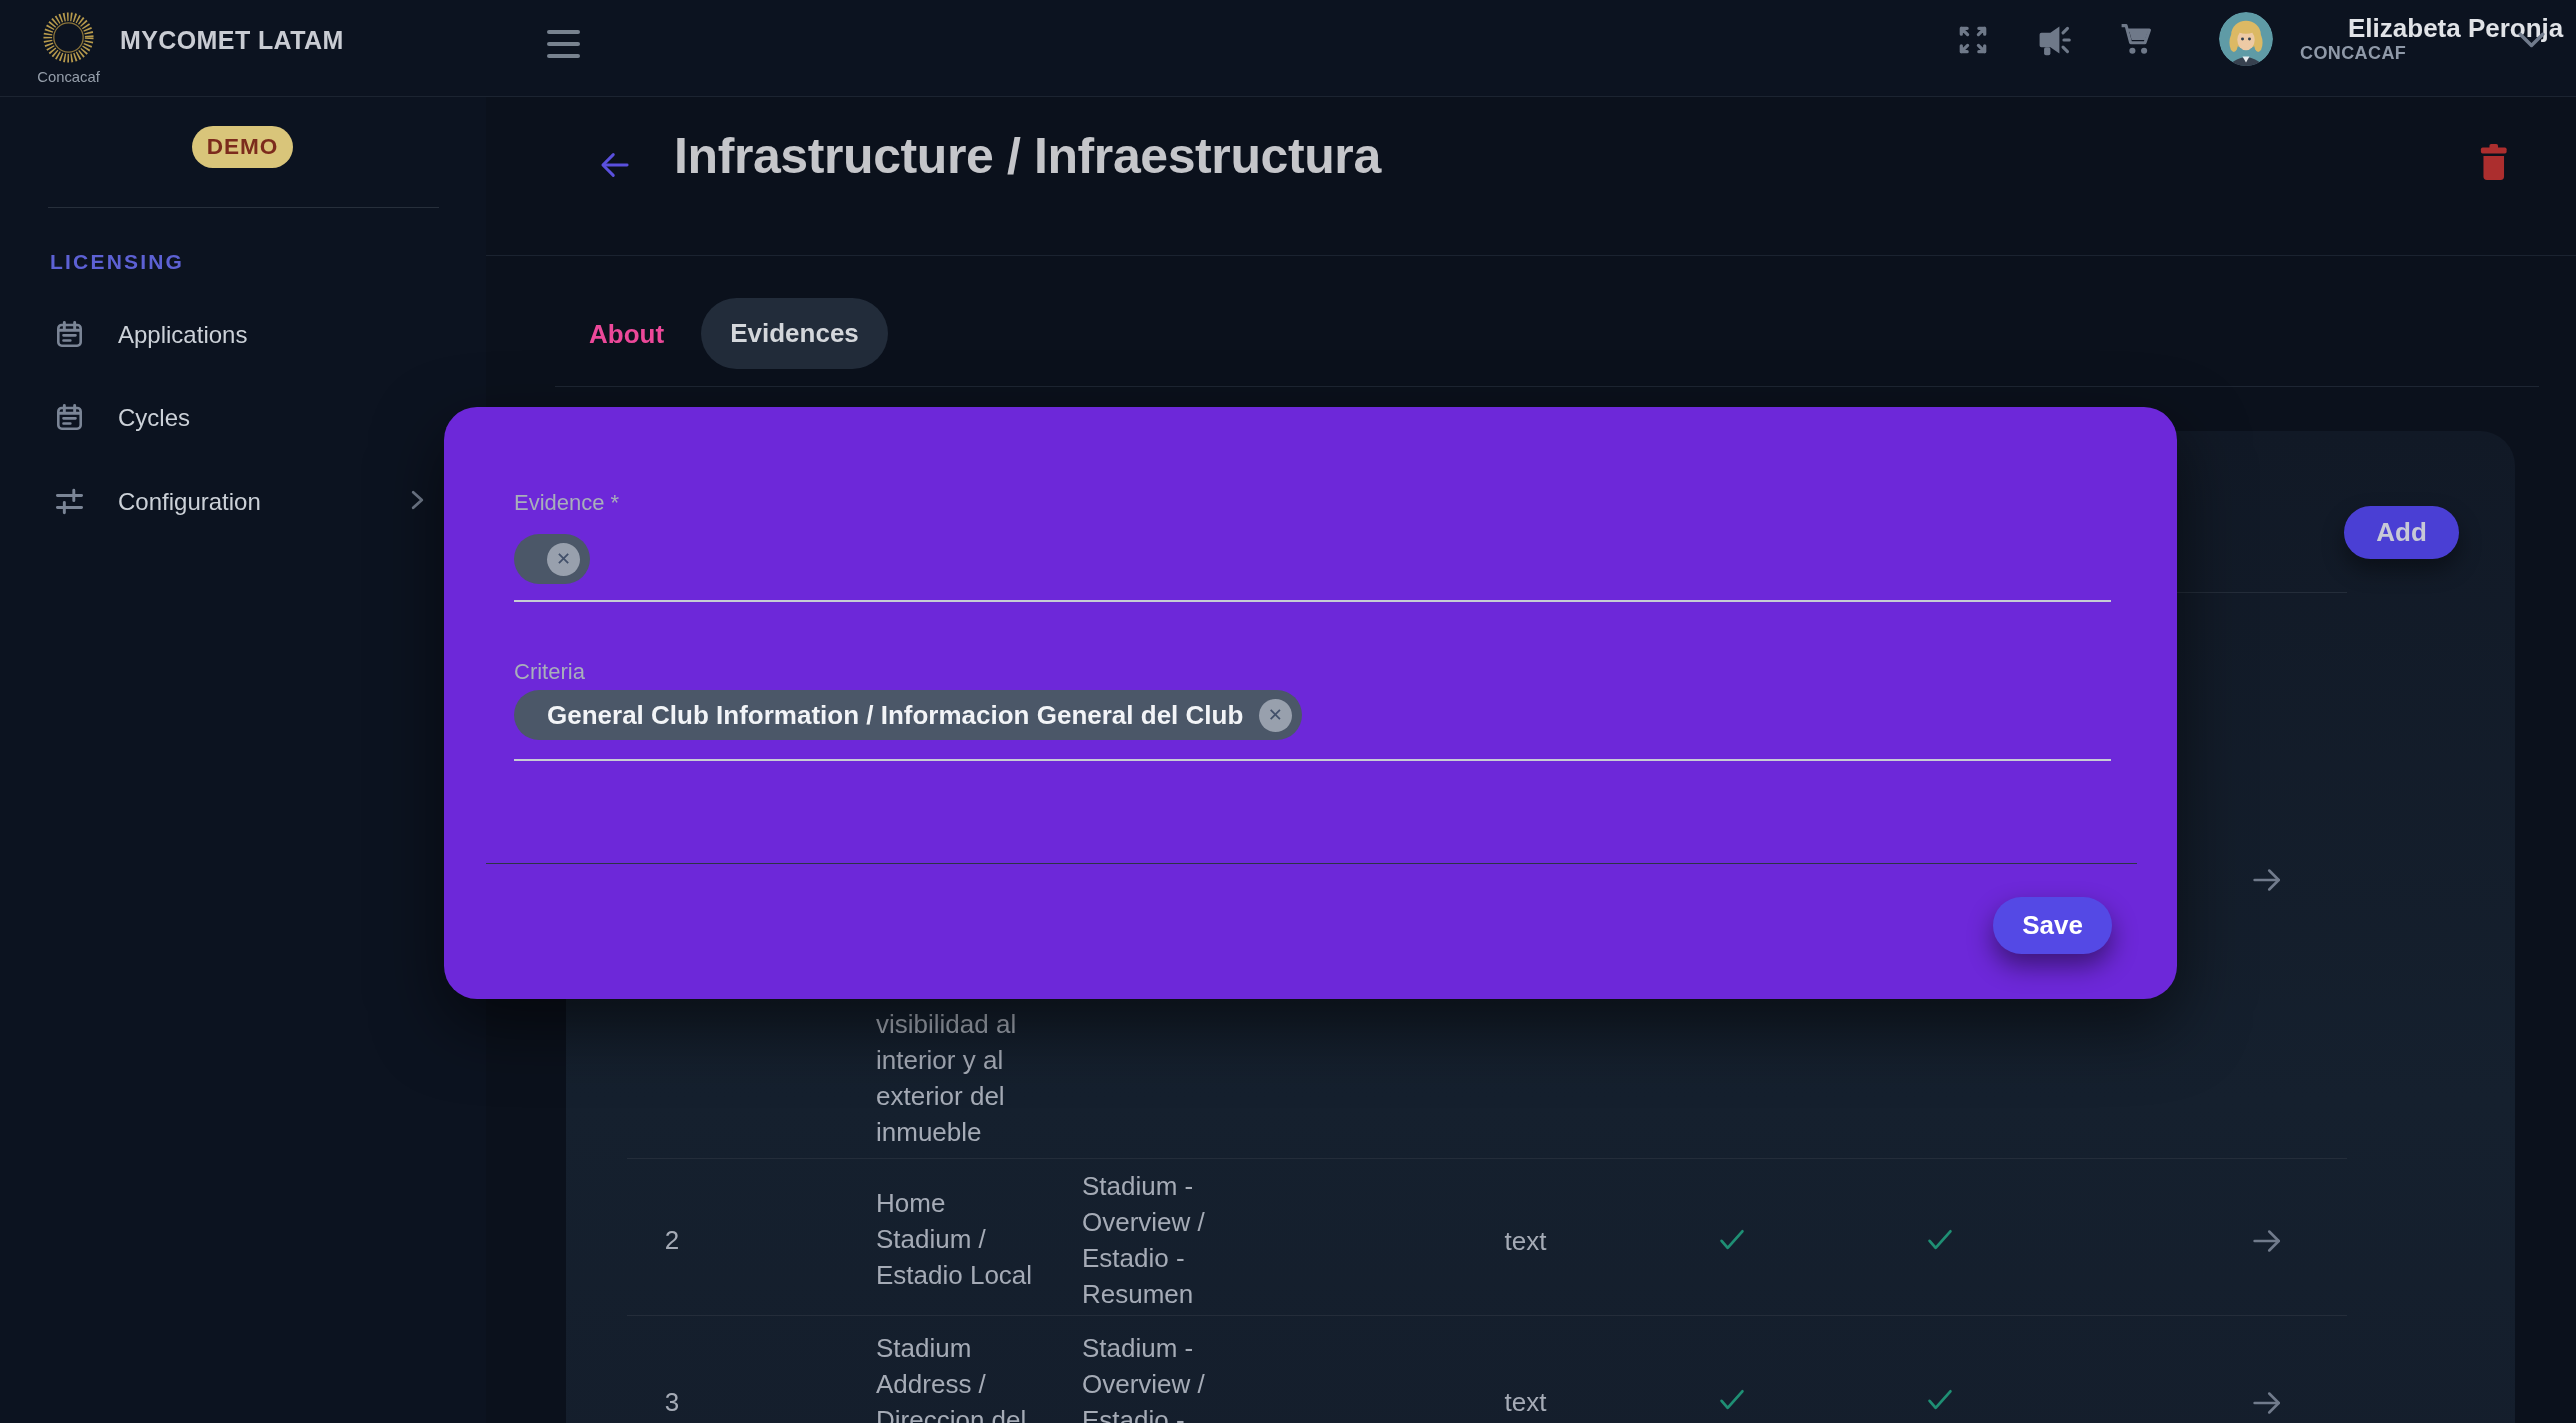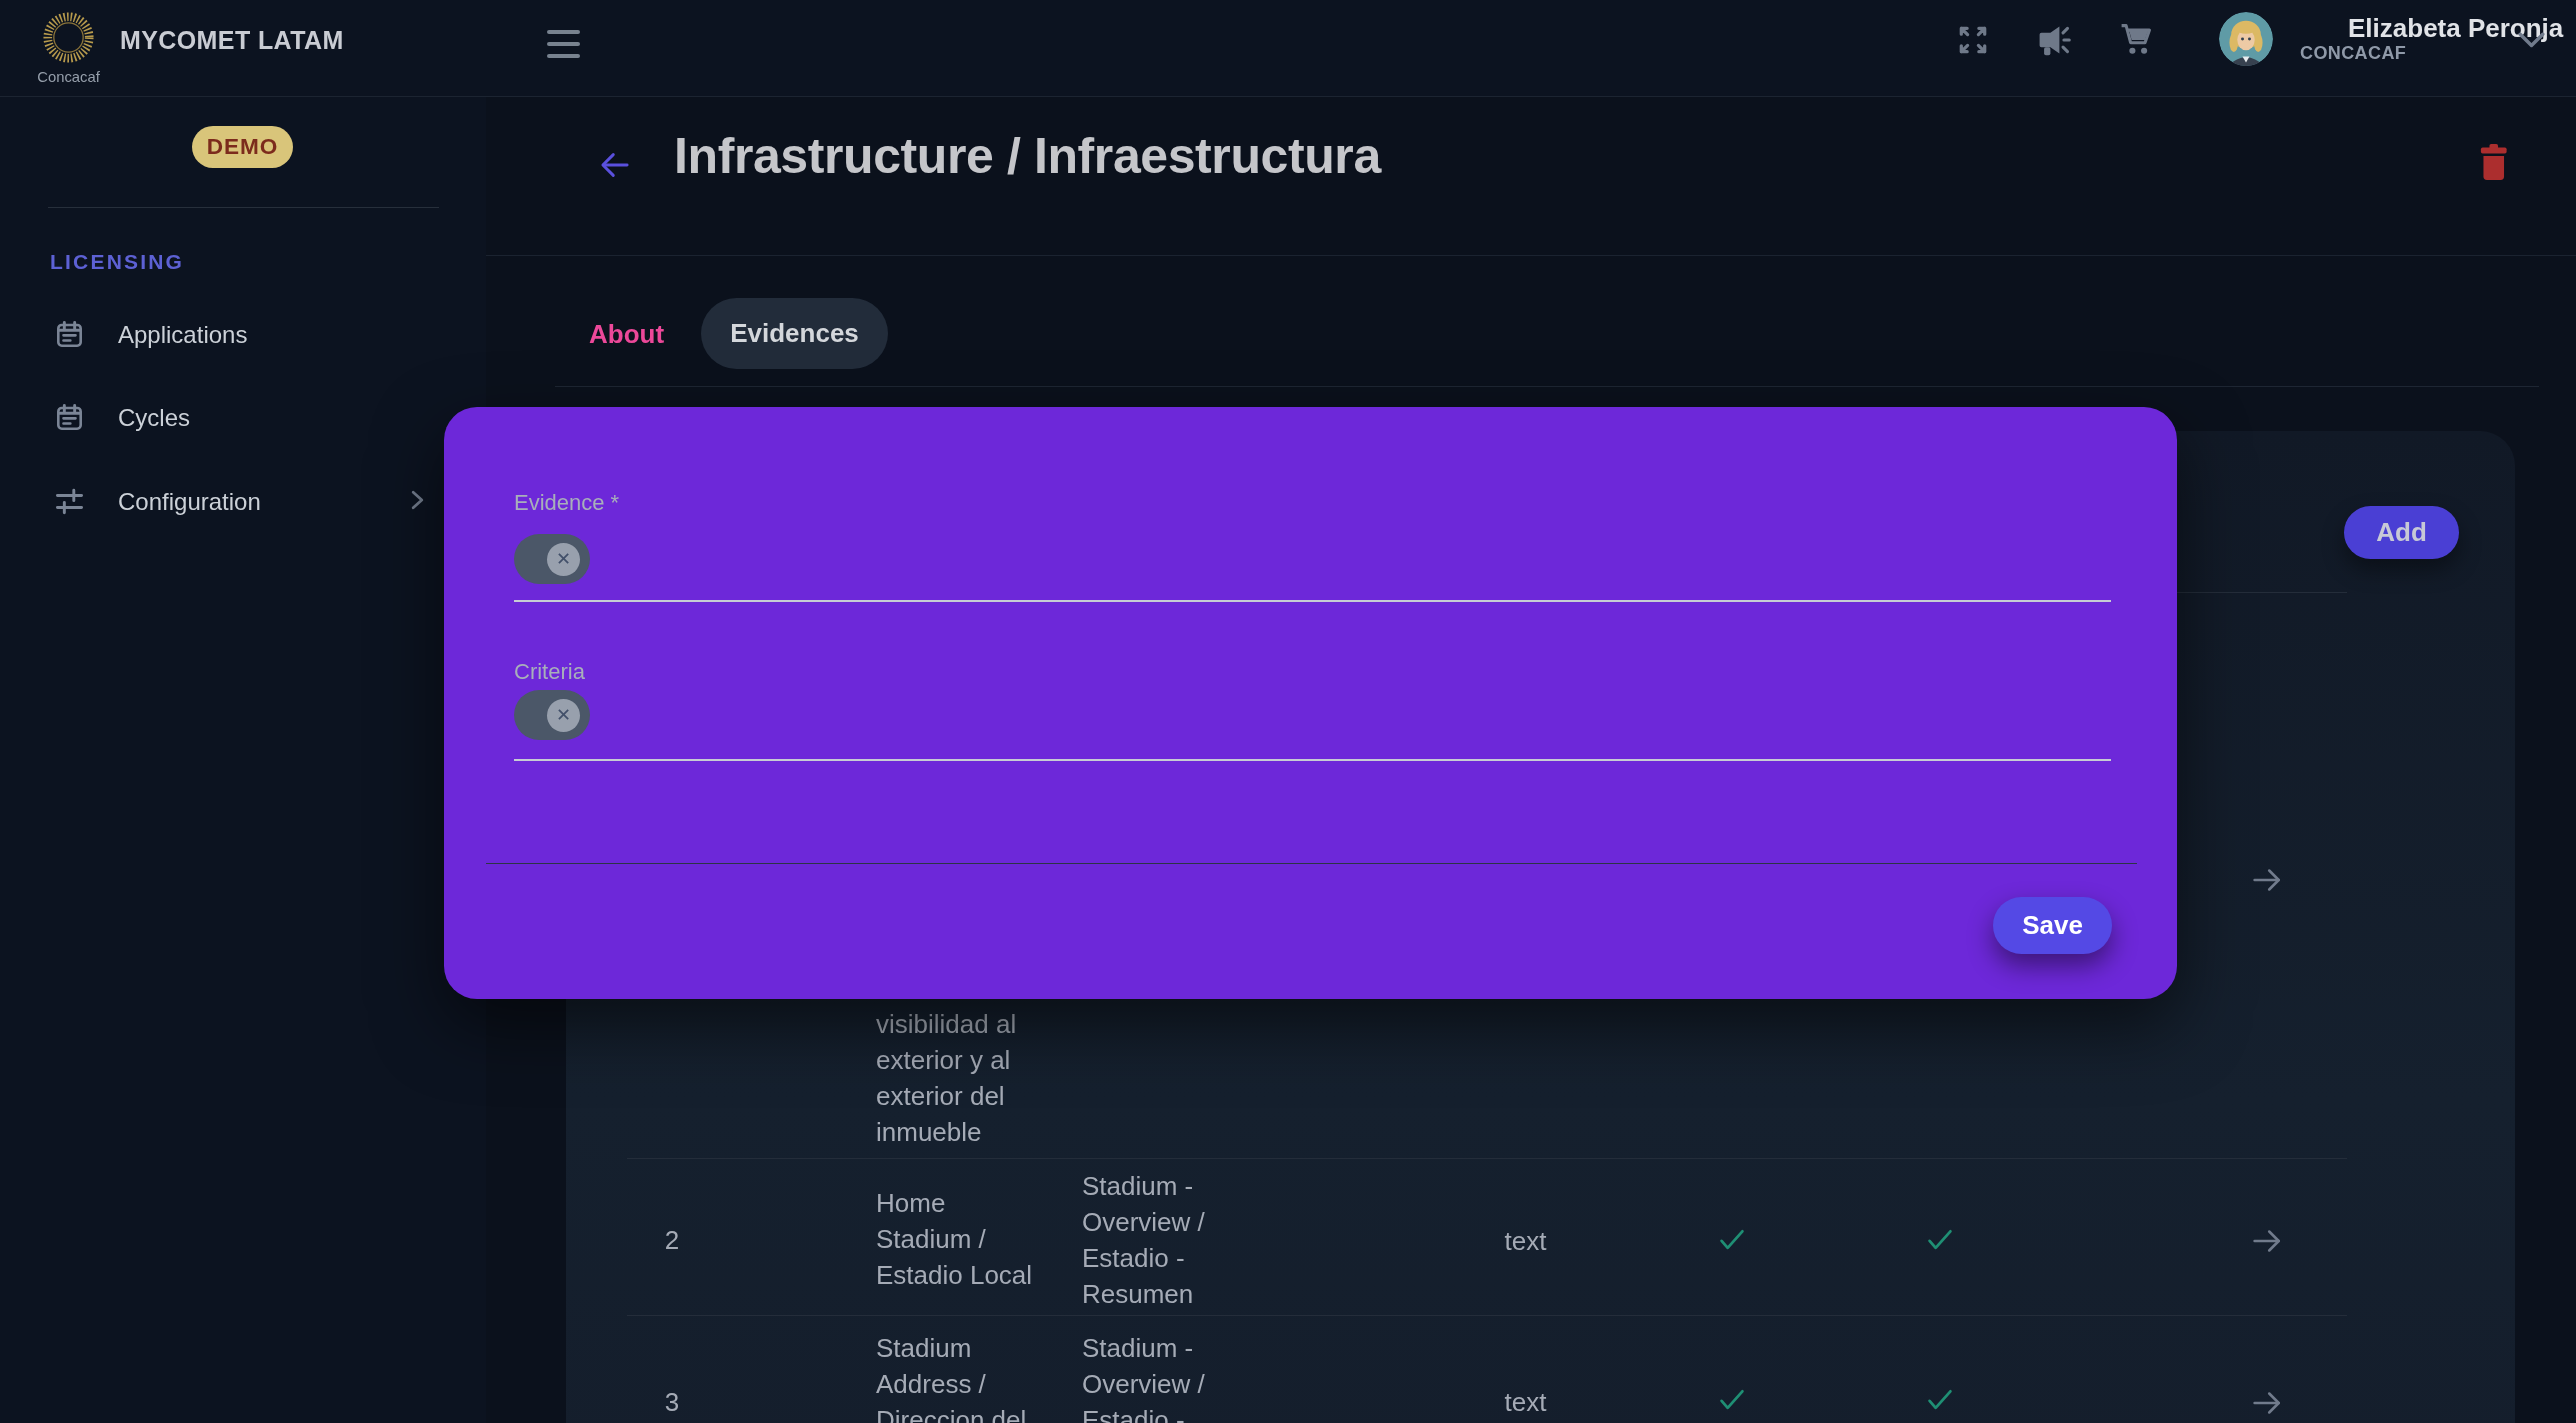--- a/index.html
+++ b/index.html
@@ -184,21 +184,21 @@
   <div class="abs tab-inactive" style="left:589px;top:319px;">About</div>
   <div class="tab-pill">Evidences</div>
   <div class="hline" style="left:555px;top:386px;width:1984px;background:#1e2633;"></div>
 
   <section id="card">
     <div id="add-btn" class="btn">Add</div>
     <div class="row-divider" style="top:161px;"></div>
 
     <div class="cell" style="left:310px;top:575px;">
       <div>visibilidad al</div>
-      <div>exterior y al</div>
+      <div>interior y al</div>
       <div>exterior del</div>
       <div>inmueble</div>
     </div>
     <div class="abs" style="left:1686px;top:435px;">
       <svg width="31" height="28" viewBox="0 0 36 32" fill="none" stroke="#717b8c" stroke-width="3" stroke-linecap="round" stroke-linejoin="round">
         <path d="M3 16 H31"></path>
           <path d="M20 5 L31 16 L20 27"></path>
       </svg>
     </div>
     <div class="row-divider" style="top:727px;"></div>
@@ -270,20 +270,21 @@
 
   <div id="modal">
     <div class="field-label" style="top:83px;">Evidence *</div>
     <div class="chip" style="top:127px;">
       <span class="chip-x">✕</span>
     </div>
     <div class="underline" style="top:193px;"></div>
 
     <div class="field-label" style="top:252px;">Criteria</div>
     <div class="chip" style="top:283px;">
+      <span class="chip-text">General Club Information / Informacion General del Club</span>
       <span class="chip-x">✕</span>
     </div>
     <div class="underline" style="top:352px;"></div>
 
     <div class="hline" style="left:42px;top:456px;width:1651px;background:#2c3544;"></div>
     <div id="save-btn" class="btn">Save</div>
   </div>
 
 </div>
 

